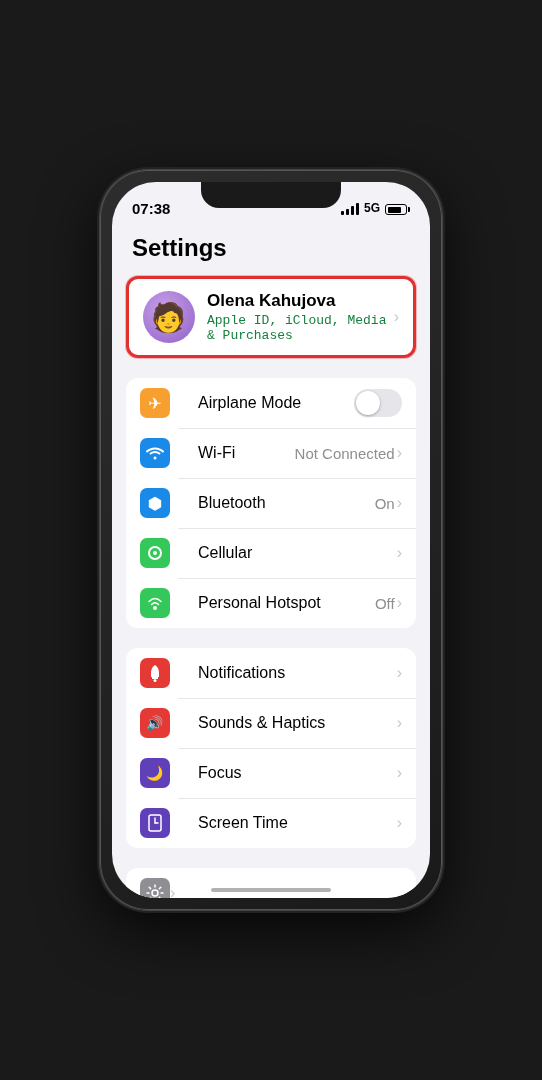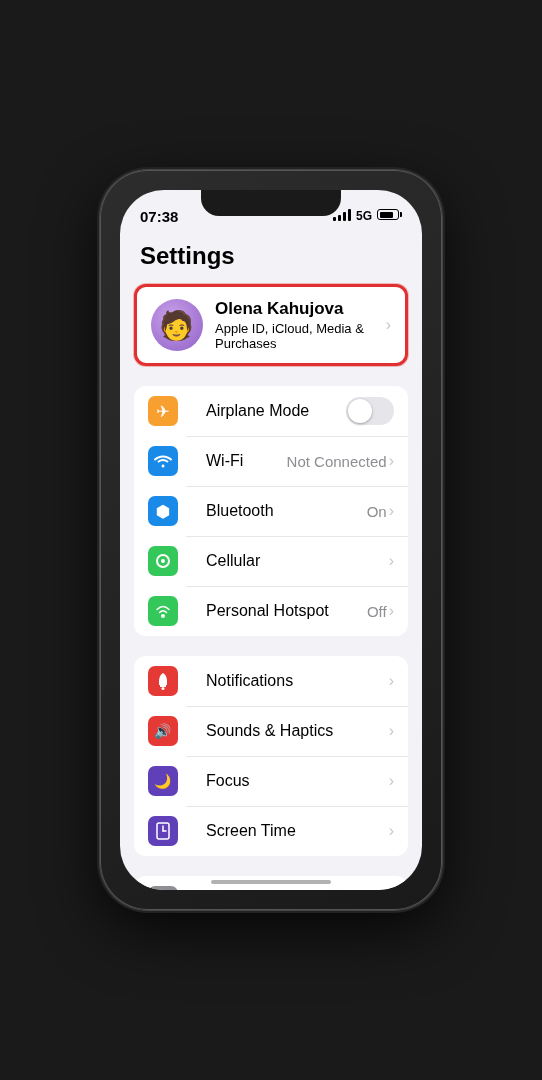--- a/index.html
+++ b/index.html
@@ -11,21 +11,21 @@
       align-items: center;
       min-height: 100vh;
       font-family: -apple-system, 'SF Pro Display', 'Helvetica Neue', sans-serif;
     }
 
     .phone-outer {
       width: 342px;
       height: 740px;
       background: linear-gradient(145deg, #2d2d2d, #1a1a1a);
       border-radius: 48px;
-      padding: 20px;
+      padding: 12px;
       box-shadow:
         0 0 0 1px #444,
         0 0 0 3px #222,
         inset 0 0 0 1px #555,
         0 20px 60px rgba(0,0,0,0.8);
       position: relative;
     }
 
     .phone-inner {
       width: 100%;
@@ -59,21 +59,21 @@
     }
 
     .status-time {
       font-size: 15px;
       font-weight: 600;
       color: #000;
     }
 
     .status-right {
       display: flex;
-      align-items: flex-start;
+      align-items: flex-end;
       gap: 5px;
     }
 
     .signal-bars {
       display: flex;
       align-items: flex-end;
       gap: 2px;
       height: 12px;
     }
 
@@ -173,22 +173,23 @@
     }
 
     .apple-id-name {
       font-size: 17px;
       font-weight: 700;
       color: #000;
     }
 
     .apple-id-sub {
       font-size: 13px;
-      color: #000000;
+      color: #15803d;
       margin-top: 2px;
+      font-family: Liberation Mono, monospace;
     }
 
     .chevron {
       color: #c7c7cc;
       font-size: 16px;
     }
 
     
     .settings-group {
       background: #fff;

